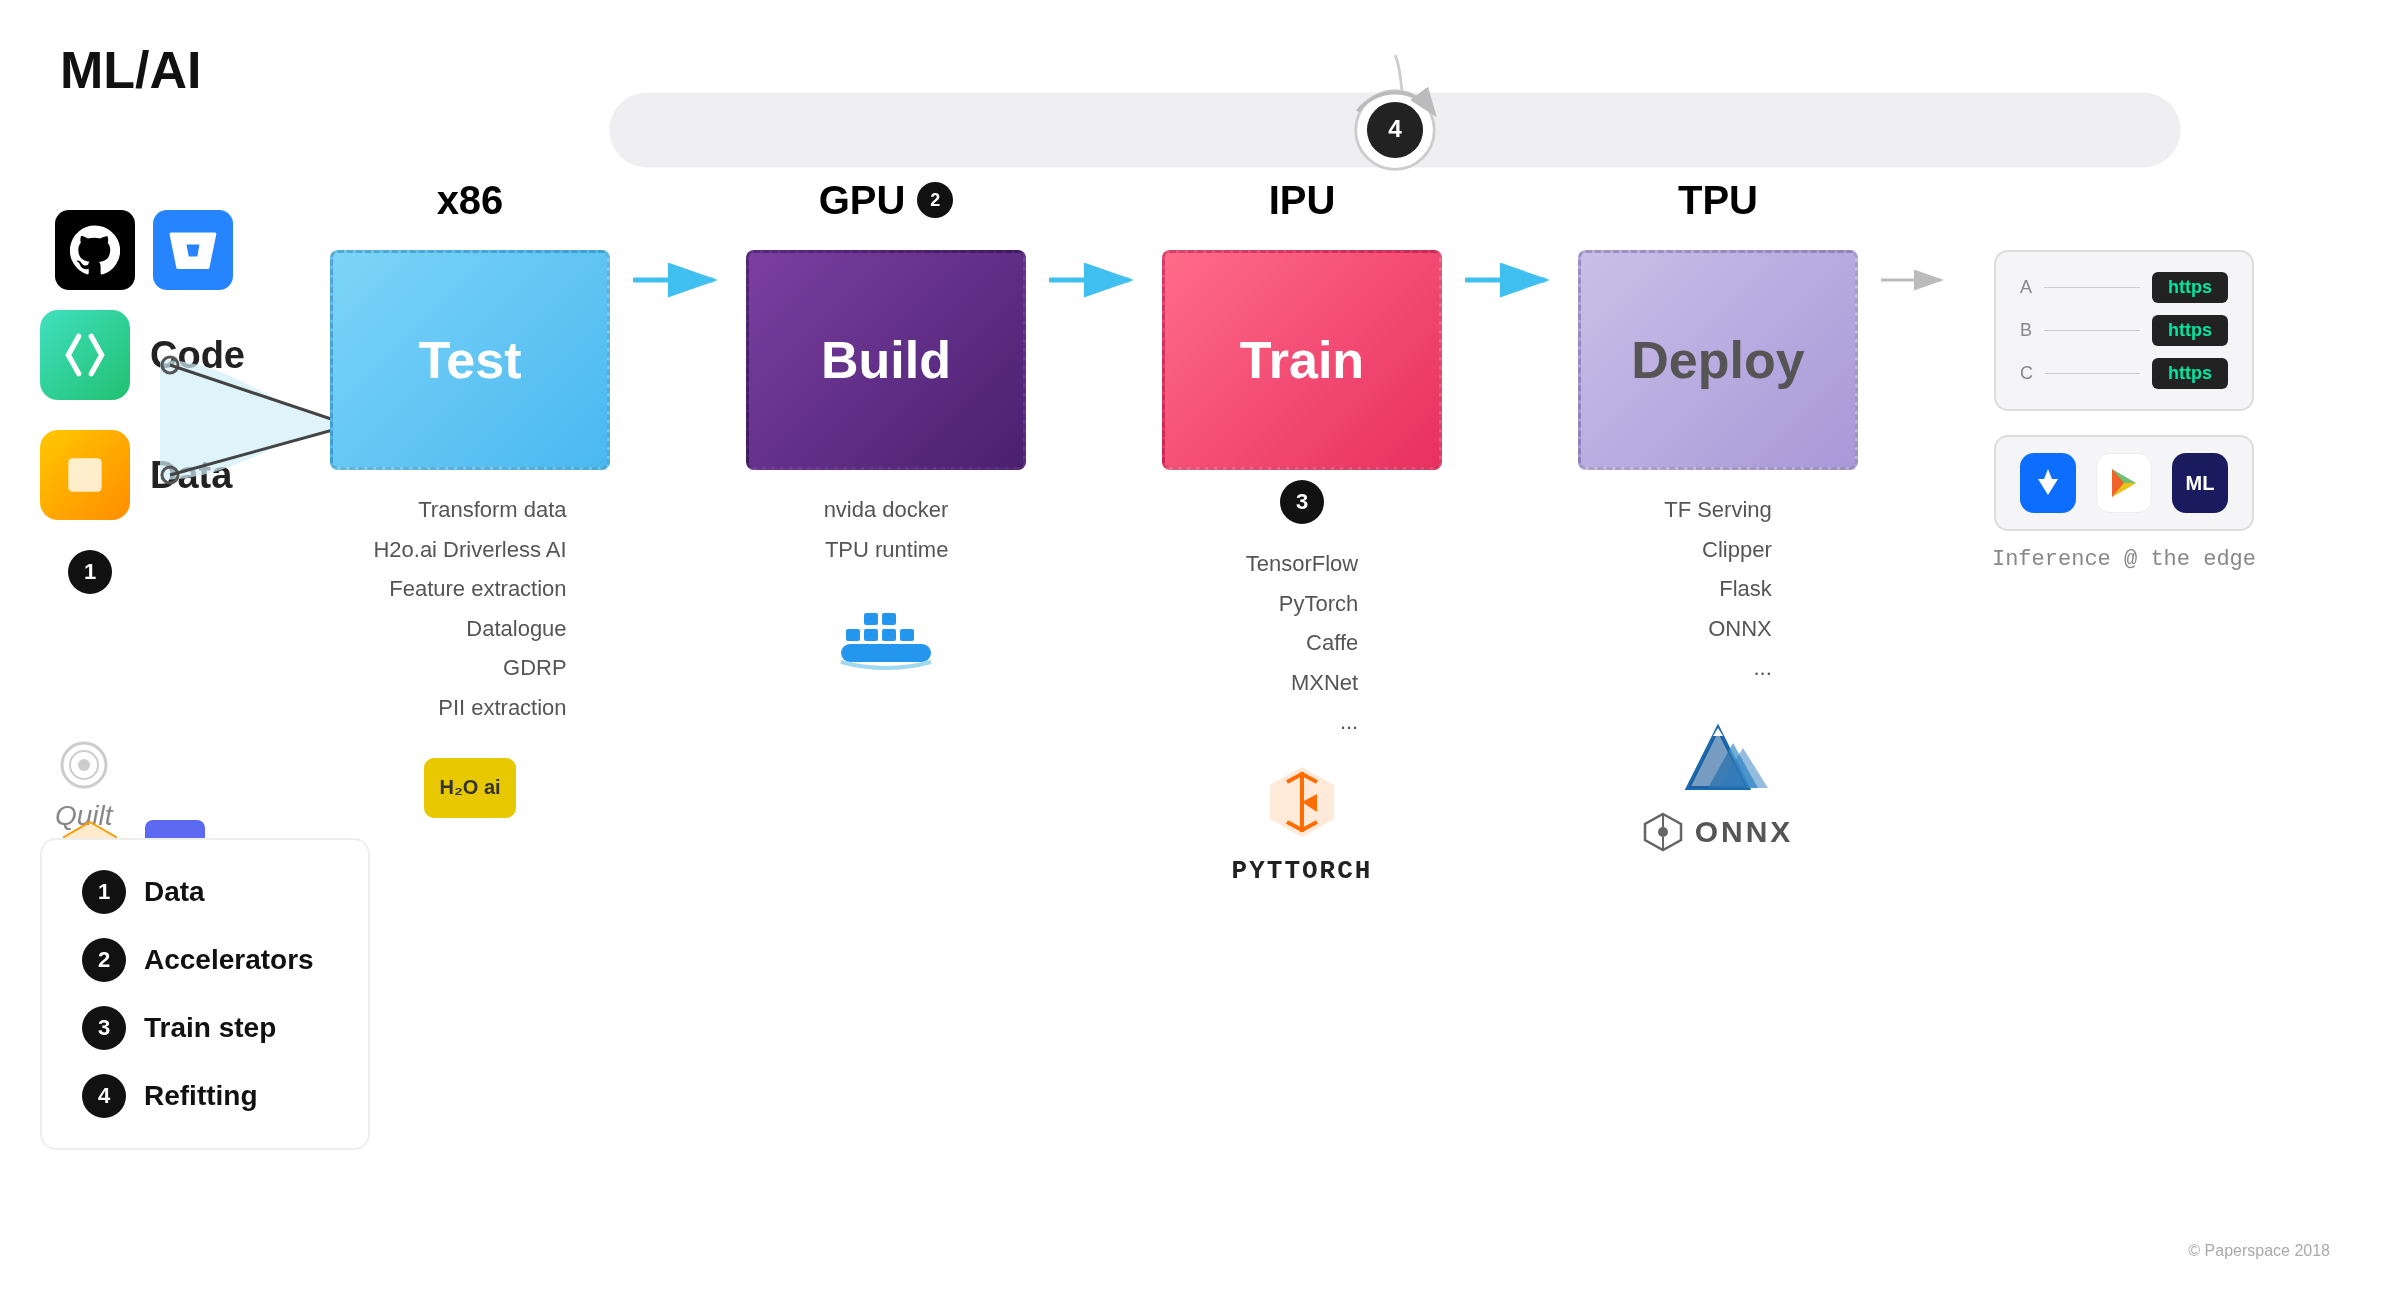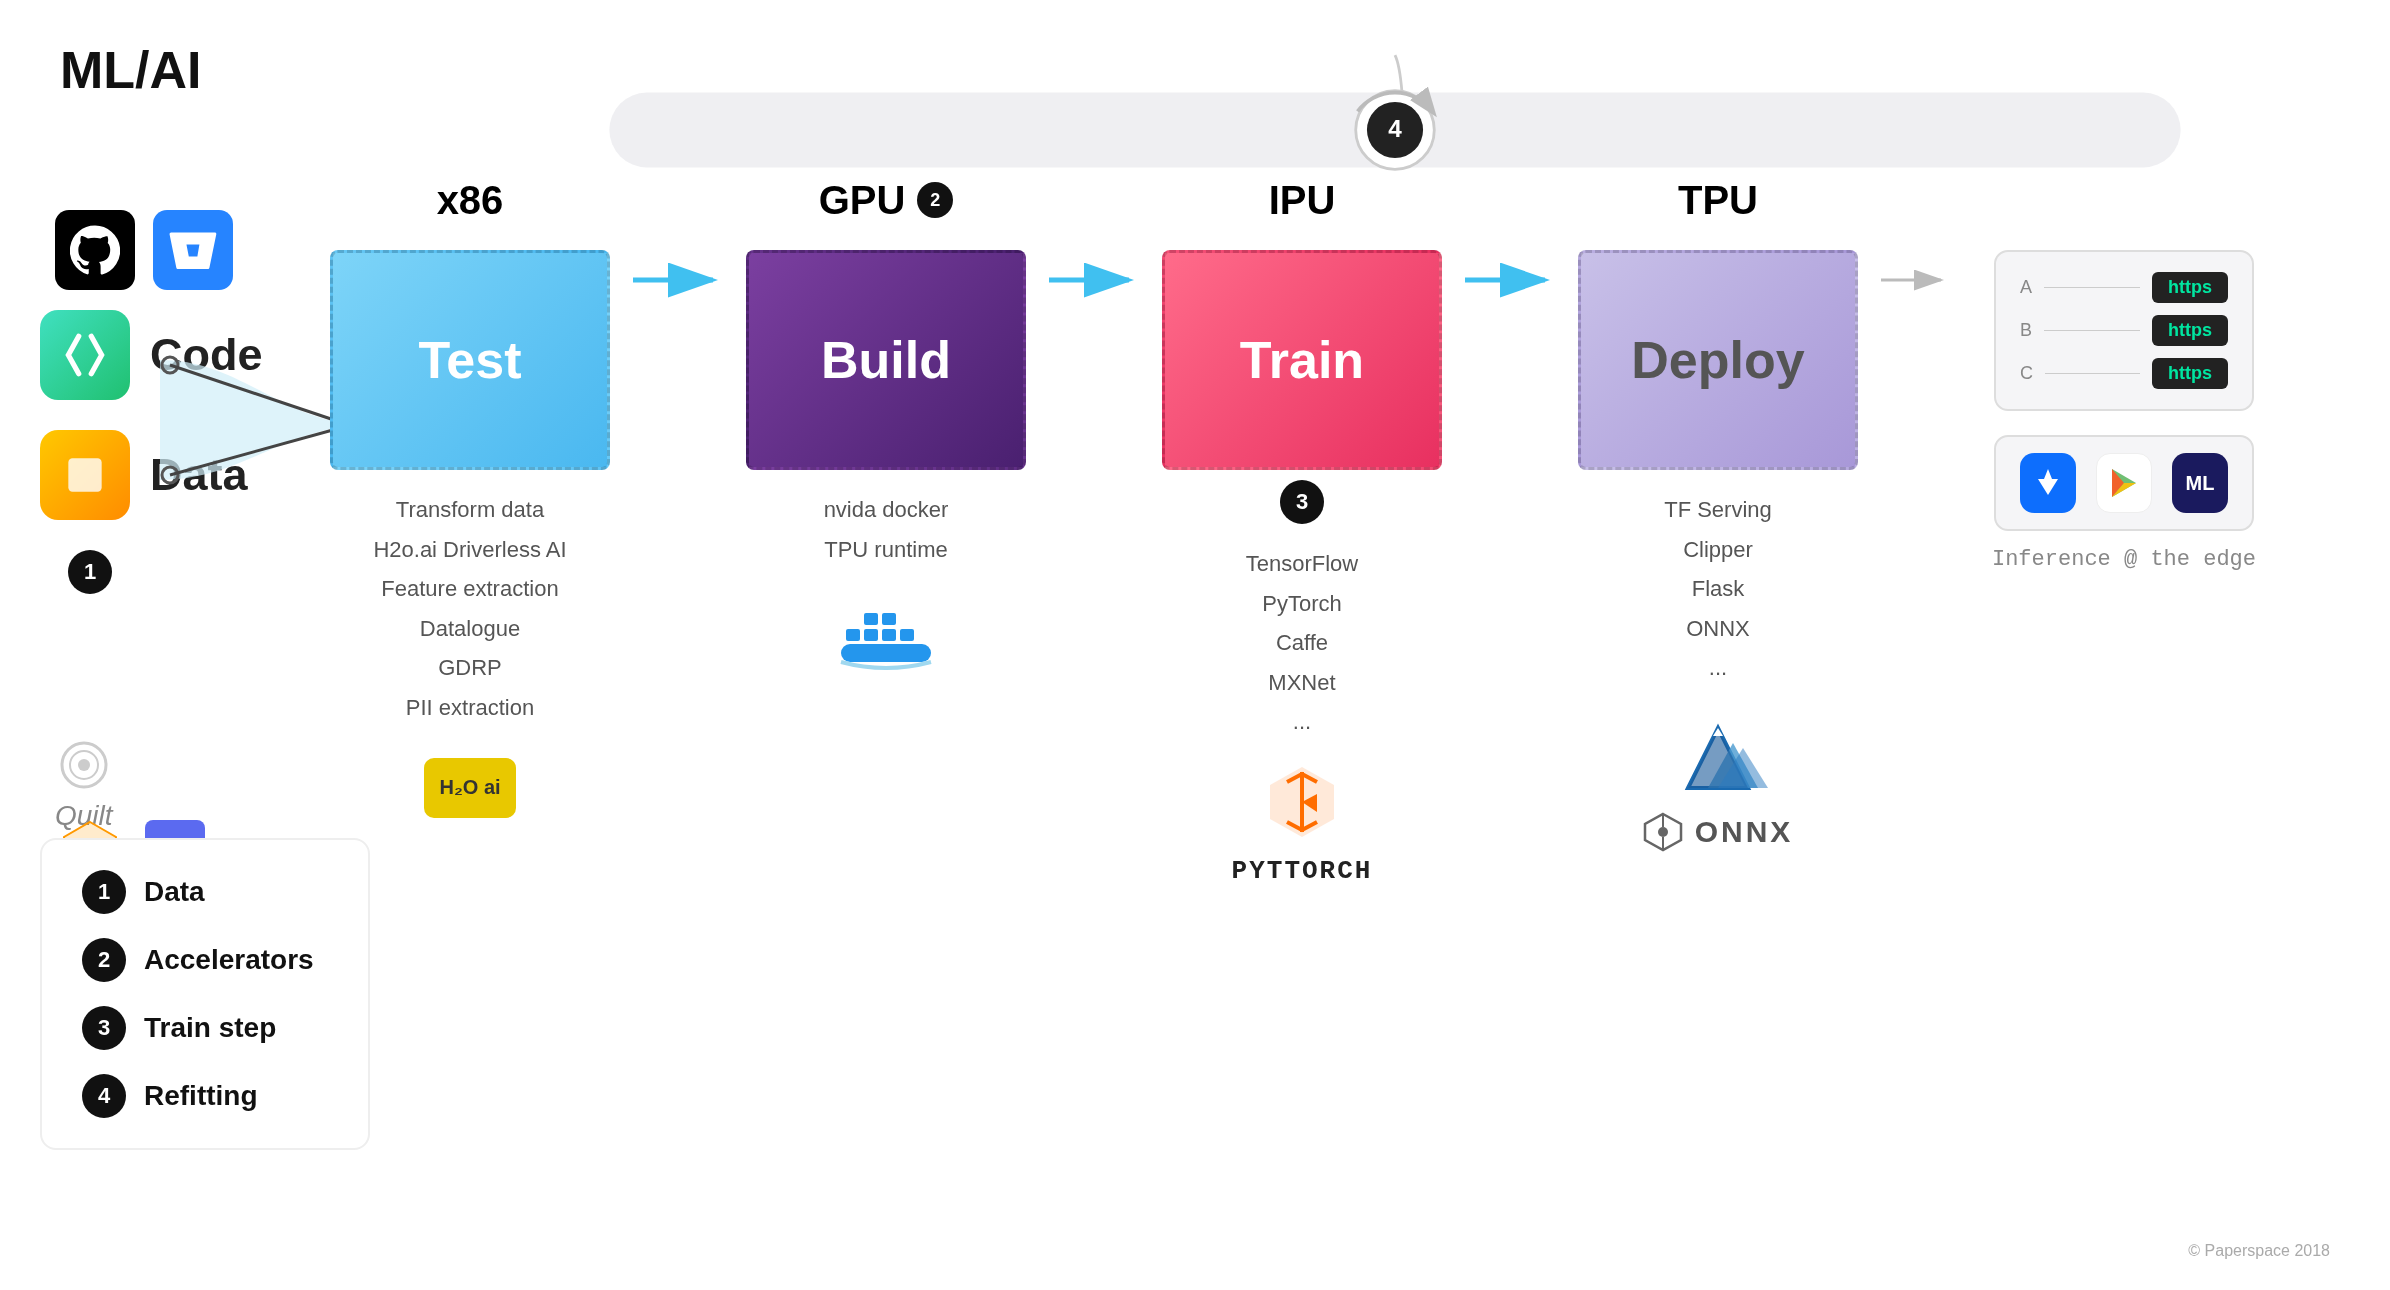--- a/index.html
+++ b/index.html
@@ -75,21 +75,21 @@
 
     .code-icon-bg {
       background: linear-gradient(135deg, #40e0c0, #20c070);
     }
 
     .data-icon-bg {
       background: linear-gradient(135deg, #ffc800, #ff8c00);
     }
 
     .source-label {
-      font-size: 45px;
+      font-size: 38px;
       font-weight: 700;
       color: #222;
     }
 
     
     .num-badge {
       width: 44px;
       height: 44px;
       background: #111;
       color: #fff;
@@ -130,21 +130,21 @@
       color: #fff;
     }
 
     .stage-box-deploy {
       background: linear-gradient(135deg, #c8c0e8, #a898d8);
       color: #555;
     }
 
     .stage-desc {
       margin-top: 20px;
-      text-align: center;
+      text-align: right;
       font-size: 22px;
       color: #555;
       line-height: 1.8;
     }
 
     
     .legend-box {
       position: absolute;
       bottom: 140px;
       left: 40px;

